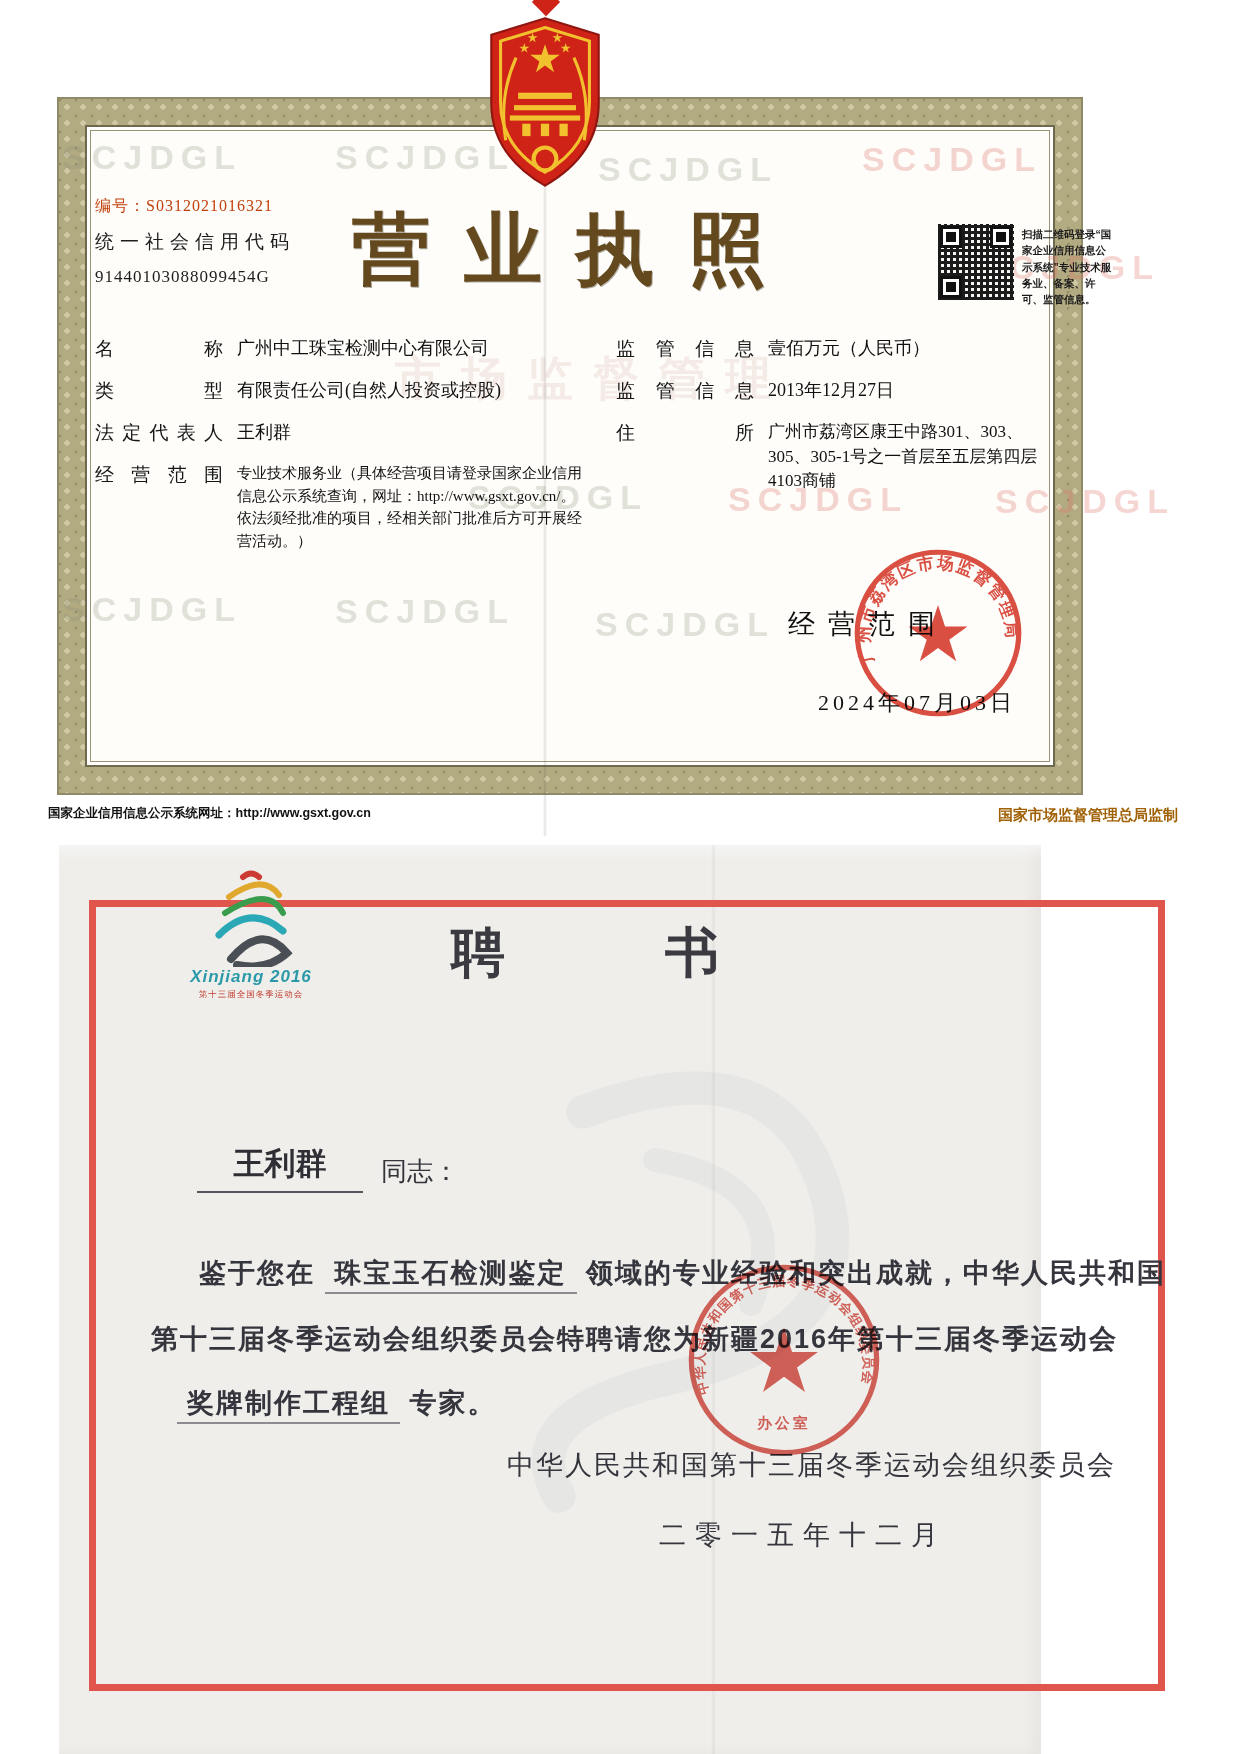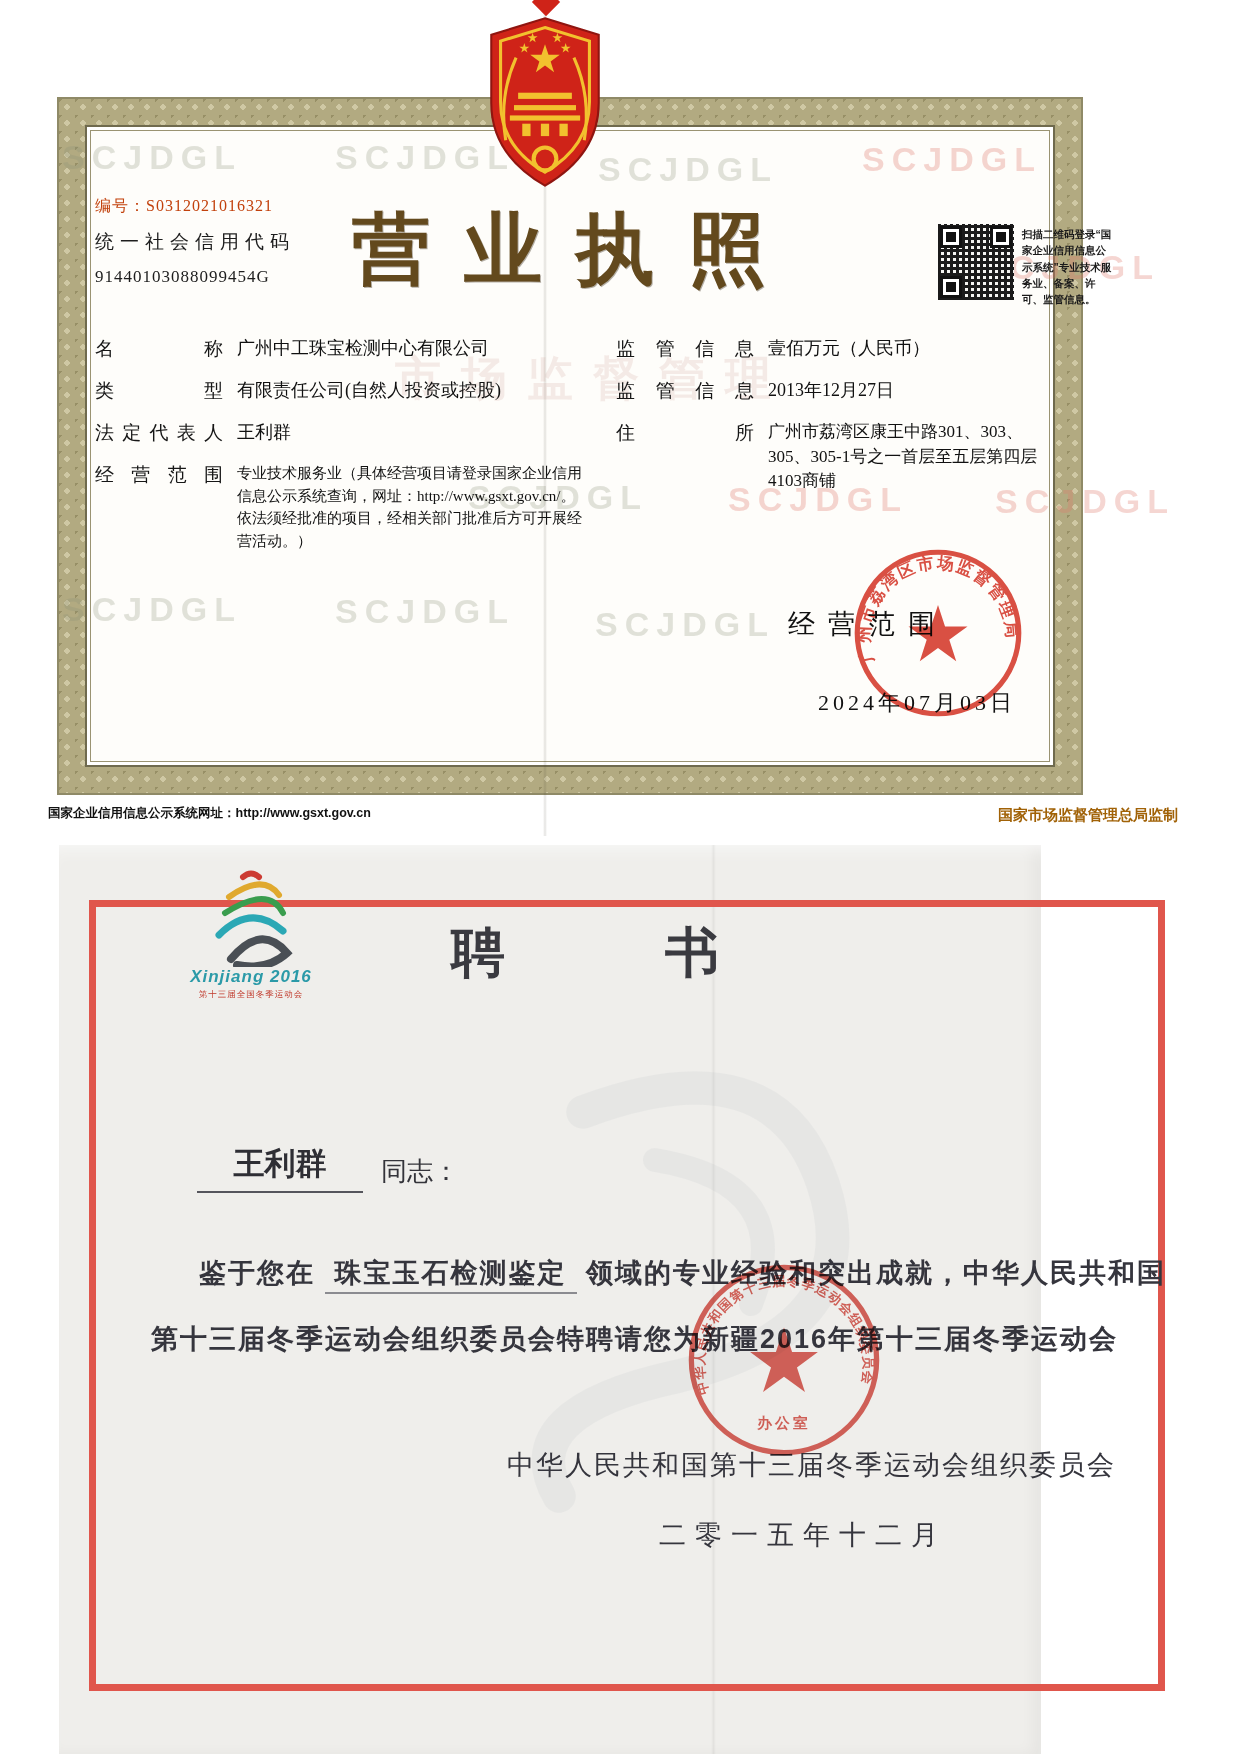--- a/index.html
+++ b/index.html
@@ -238,20 +238,21 @@
 
     <div class="cert-title">聘书</div>
 
     <div class="name-row">
       <span class="name-u">王利群</span>
       <span class="salutation">同志：</span>
     </div>
 
     <div class="body-line bl1"><span>鉴于您在 </span><span class="u-field">珠宝玉石检测鉴定</span><span> 领域的专业经验和突出成就，中华人民共和国</span></div>
     <div class="body-line bl2">第十三届冬季运动会组织委员会特聘请您为新疆2016年第十三届冬季运动会</div>
+    <div class="body-line bl3"><span class="u-field">奖牌制作工程组</span><span> 专家。</span></div>
 
     <div class="committee">中华人民共和国第十三届冬季运动会组织委员会</div>
     <div class="cert-date">二零一五年十二月</div>
 
     <div class="seal-cert">
       <svg viewBox="0 0 190 190" width="200" height="200">
         <defs>
             <path id="arcC" d="M 26 132 A 76 76 0 1 1 164 132"></path>
           </defs>
         <circle cx="95" cy="95" r="88" fill="none" stroke="#d5443a" stroke-width="5"></circle>

